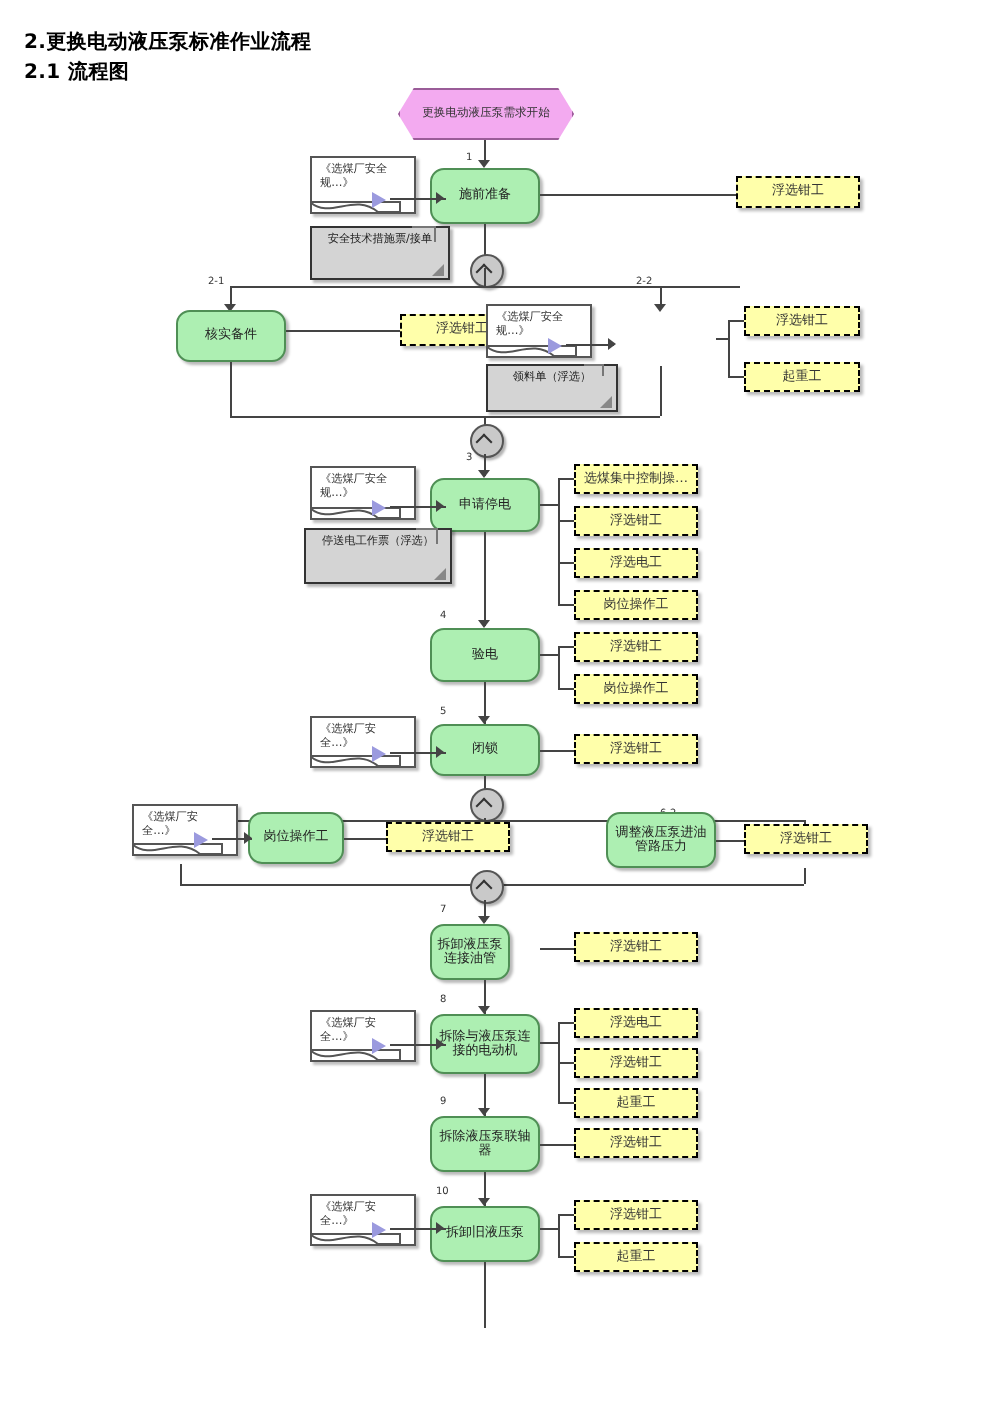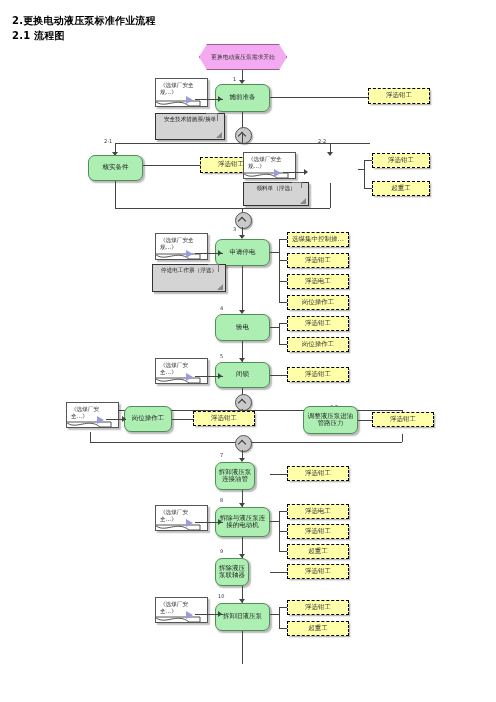--- a/index.html
+++ b/index.html
@@ -294,21 +294,21 @@
     <path d="M0,1 C10,10 22,-4 34,6 L45,6 L45,1 Z" fill="#fff" stroke="#555" stroke-width="1"></path>
   </svg>
   <div class="ptr" style="left:186px;top:519px;"></div>
   <div class="ln lnh" style="left:195px;top:522px;width:28px;"></div>
   <div class="ar-r" style="left:218px;top:519px;"></div>
 
   <div class="ln lnv" style="left:242px;top:537px;height:21px;"></div>
   <div class="ar-d" style="left:239px;top:554px;"></div>
 
   <div class="stepno" style="left:220px;top:548px;">9</div>
-  <div class="node proc" style="left:215px;top:558px;width:34px;height:28px;">拆除液压泵联轴器</div>
+  <div class="node proc" style="left:215px;top:558px;width:55px;height:28px;">拆除液压泵联轴器</div>
   <div class="node role" style="left:287px;top:564px;width:62px;height:15px;">浮选钳工</div>
   <div class="ln lnh" style="left:270px;top:572px;width:17px;"></div>
 
   <div class="ln lnv" style="left:242px;top:586px;height:17px;"></div>
   <div class="ar-d" style="left:239px;top:599px;"></div>
 
   <div class="stepno" style="left:218px;top:593px;">10</div>
   <div class="node proc" style="left:215px;top:603px;width:55px;height:28px;">拆卸旧液压泵</div>
   <div class="node role" style="left:287px;top:600px;width:62px;height:15px;">浮选钳工</div>
   <div class="node role" style="left:287px;top:621px;width:62px;height:15px;">起重工</div>

